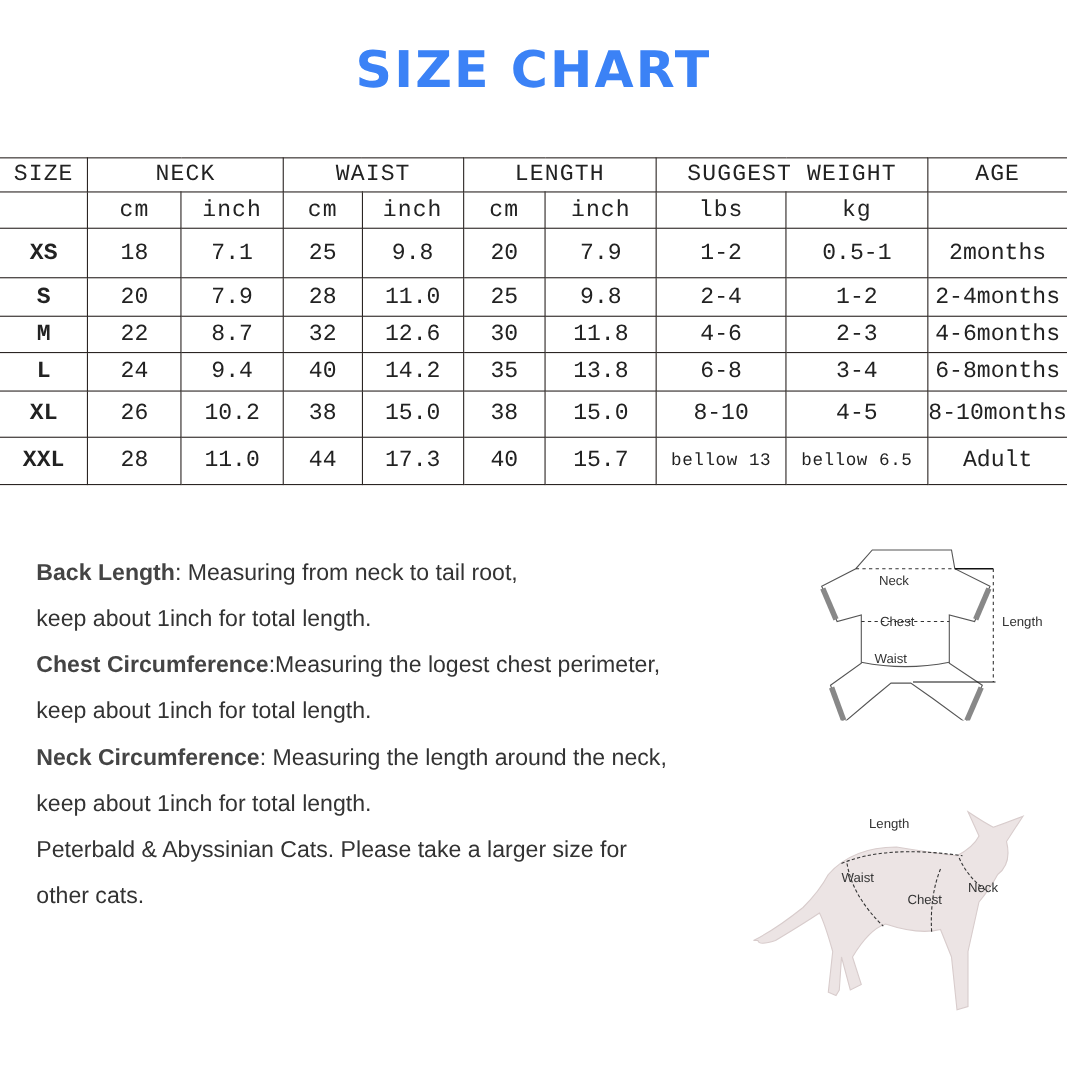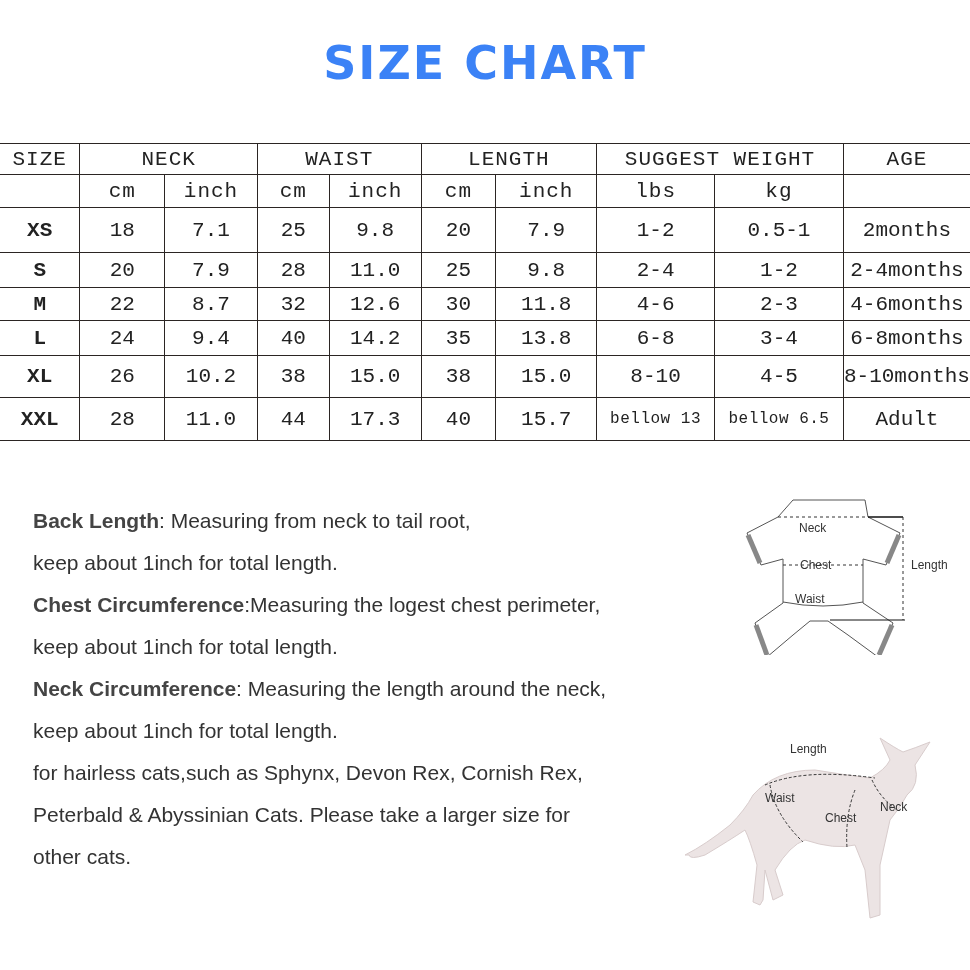--- a/index.html
+++ b/index.html
@@ -134,21 +134,20 @@
 </tbody>
   </table>
 
 <div class="notes">
   <div class="ln"><b>Back Length</b><span>:  Measuring from neck to tail root,</span></div>
   <div class="ln">keep about 1inch for total length.</div>
   <div class="ln"><b>Chest Circumference</b><span>:Measuring the logest chest perimeter,</span></div>
   <div class="ln">keep about 1inch for total length.</div>
   <div class="ln"><b>Neck Circumference</b><span>: Measuring the length around the neck,</span></div>
   <div class="ln">keep about 1inch  for total length.</div>
-  <div class="ln">for hairless cats,such as Sphynx, Devon Rex, Cornish Rex,</div>
   <div class="ln">Peterbald &amp; Abyssinian Cats. Please take a larger size for</div>
   <div class="ln">other cats.</div>
 </div>
 
 <svg class="diagram" viewBox="0 0 235 160">
   <g fill="#fff" stroke="#555" stroke-width="1">
     <path d="M40 5 L112 5 L115 22 L147 38 L133 70 L110 64 L110 108 L140 128 L125 162 L95 140 L75 126 L57 126 L40 140 L14 162 L2 128 L30 108 L30 64 L8 70 L-6 38 L25 22 Z" transform="translate(18,0)"></path>
   </g>
   <g stroke="#888" stroke-width="5" fill="none" transform="translate(18,0)">
     <line x1="-5" y1="40" x2="7" y2="68"></line>

